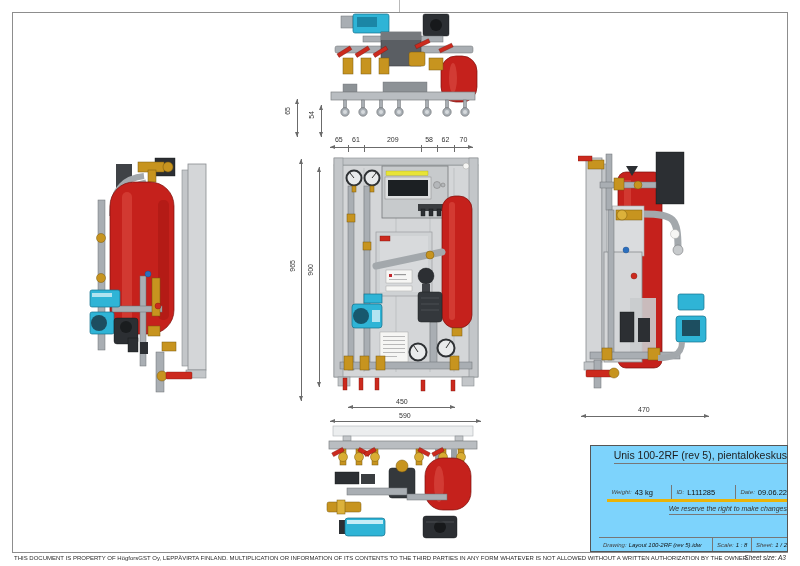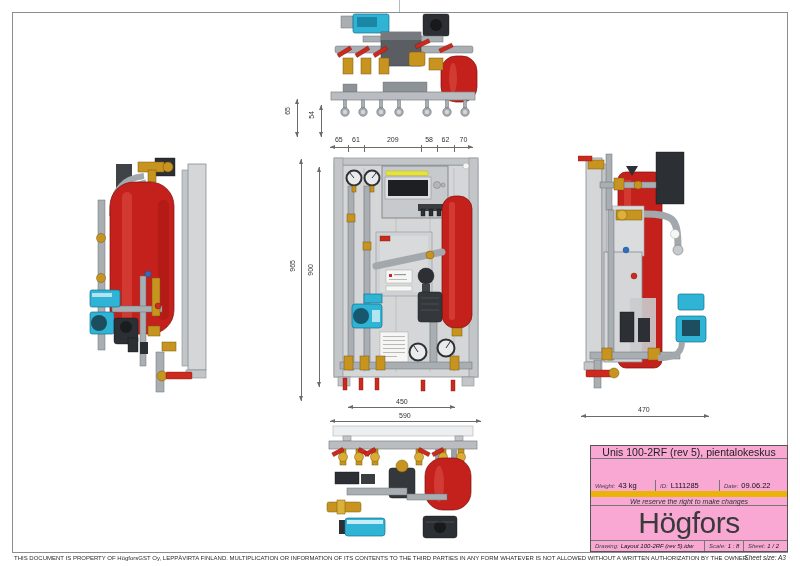--- a/index.html
+++ b/index.html
@@ -35,24 +35,24 @@
   .f-steel{fill:var(--steel-gray,#b9bdc1);stroke:#7e8184;stroke-width:.7;}
   .f-panel{fill:var(--panel-gray,#d4d6d8);stroke:#888c90;stroke-width:.8;}
   .f-panel2{fill:#c3c6c9;stroke:#888c90;stroke-width:.6;}
   .f-dark{fill:#2c2f33;stroke:#121416;stroke-width:.4;}
   .f-white{fill:#f6f6f4;stroke:#9a9a98;stroke-width:.4;}
   .pipe{stroke:#a3a8ac;fill:none;}
   .view{position:absolute;}
 
   
   .tblock{position:absolute;left:590px;top:445px;width:198px;height:107px;border:1px solid #555;
-          background:#f9a8d4;display:flex;flex-direction:column;box-sizing:border-box;}
+          background:#7dd3fc;display:flex;flex-direction:column;box-sizing:border-box;align-items:flex-end;}
   .tb-title{height:17px;border-bottom:1px solid #777;display:flex;align-items:center;justify-content:center;
             font-size:10.5px;color:#1d1d1d;}
-  .tb-meta{height:14px;border-bottom:6px solid #eab308;display:flex;font-size:7.5px;margin-top:21px;}
+  .tb-meta{height:14px;border-bottom:3px solid #eab308;display:flex;font-size:7.5px;margin-top:21px;}
   .tb-meta .cell{display:flex;align-items:center;gap:3px;padding-left:4px;box-sizing:border-box;}
   .tb-meta .cell+.cell{border-left:1px solid #777;}
   .lbl{font-style:italic;font-size:6px;color:#444;}
   .val{font-size:7.5px;color:#111;}
   .tb-notice{height:12px;border-bottom:1px solid #777;display:flex;align-items:center;justify-content:center;
              font-style:italic;font-size:7px;color:#333;}
   .tb-logo{flex:1;display:flex;align-items:center;justify-content:center;letter-spacing:-.5px;}
   .logo-black{font-size:30px;font-weight:400;color:var(--logo-dark,#3a3a3a);}
   .logo-red{font-size:30px;font-weight:700;color:var(--logo-red,#c1272d);}
   .tb-bottom{height:13px;border-top:1px solid #777;display:flex;font-size:6px;}
@@ -456,21 +456,20 @@
         <span class="lbl">ID:</span>
         <span class="val">L111285</span>
       </div>
       <div class="cell" style="flex:1;">
         <span class="lbl">Date:</span>
         <span class="val">09.06.22</span>
       </div>
     </div>
     <div class="tb-notice">We reserve the right to make changes</div>
     <div class="tb-logo">
-      <span class="logo-black">Högfors</span>
     </div>
     <div class="tb-bottom">
       <div class="cell" style="width:113px;">
         <span class="lbl">Drawing:</span>
         <span class="val">Layout 100-2RF (rev 5).idw</span>
       </div>
       <div class="cell" style="width:39px;">
         <span class="lbl">Scale:</span>
         <span class="val">1 : 8</span>
       </div>

